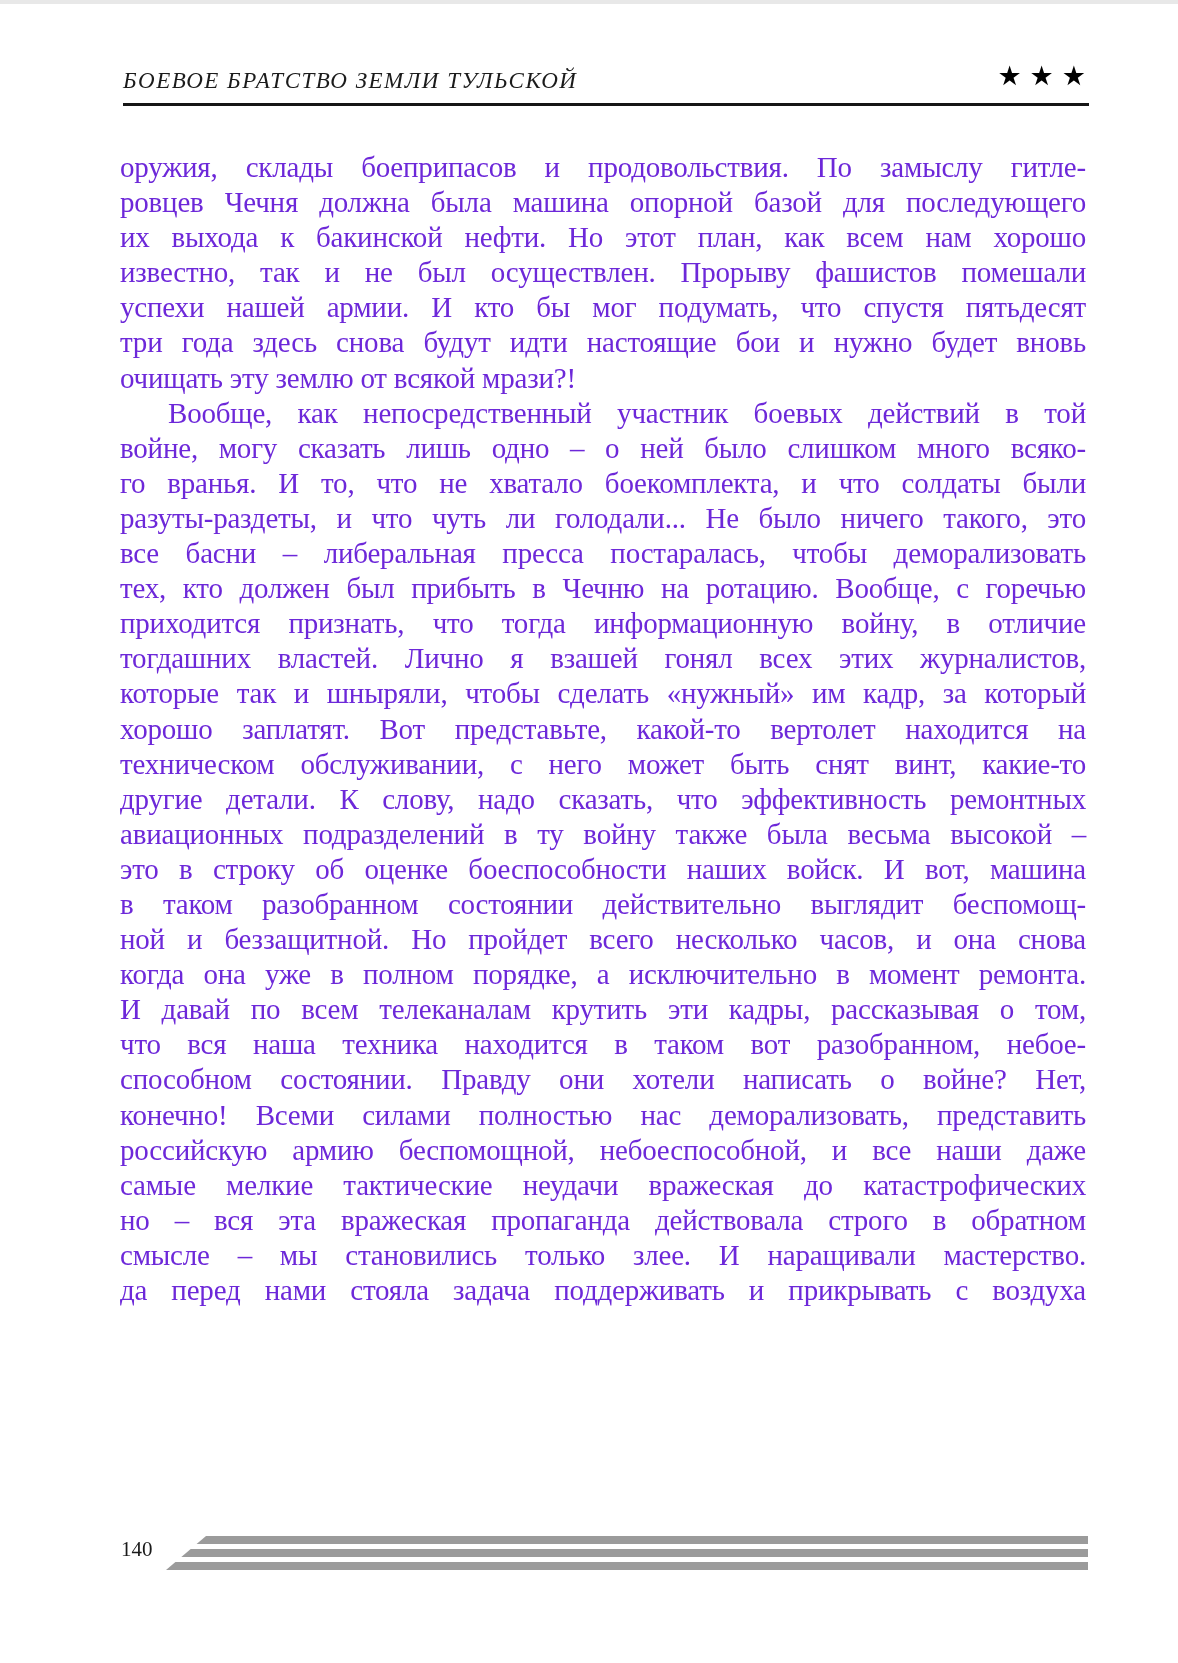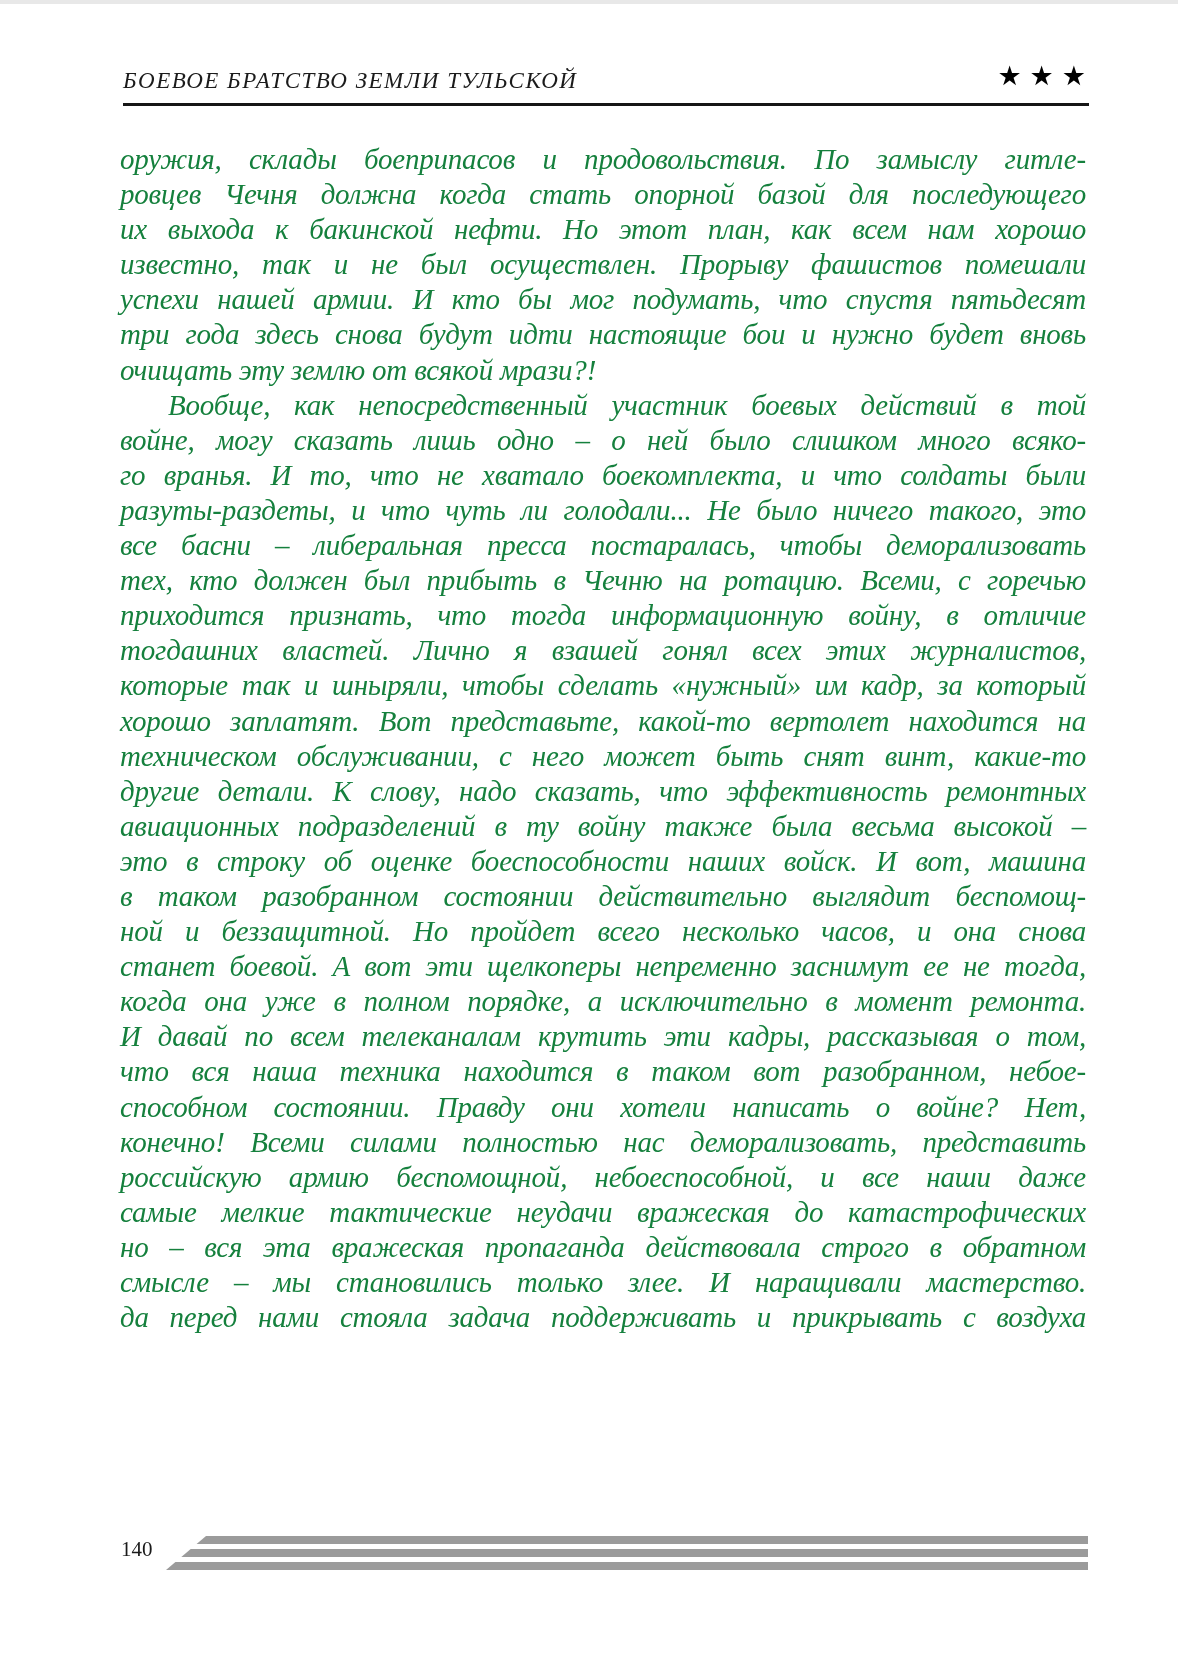--- a/index.html
+++ b/index.html
@@ -30,27 +30,26 @@
     white-space:nowrap;
   }
   .header-rule{
     position:absolute;
     left:123px;top:99px;
     width:966px;height:3px;
     background:#161616;
   }
   .body-text{
     position:absolute;
-    left:120px;top:138px;
+    left:120px;top:146px;
     width:966px;
     font-size:29px;
     line-height:35.1px;
     letter-spacing:-0.2px;
-    color:#15803d;
-    font-style:italic;
+    color:#6d28d9;
   }
   .line{
     text-align:justify;
     text-align-last:justify;
   }
   .line.no-j{ text-align-last:left; }
   .line.indent{ text-indent:48px; }
   .page-number{
     position:absolute;
     left:121px;top:1533px;
@@ -77,43 +76,42 @@
 <div class="page">
 
   <div class="running-header">БОЕВОЕ БРАТСТВО ЗЕМЛИ ТУЛЬСКОЙ</div>
 
   <div class="stars">★★★</div>
 
   <div class="header-rule"></div>
 
   <main class="body-text">
       <div class="line">оружия, склады боеприпасов и продовольствия. По замыслу гитле-</div>
-      <div class="line">ровцев Чечня должна когда стать опорной базой для последующего</div>
+      <div class="line">ровцев Чечня должна была машина опорной базой для последующего</div>
       <div class="line">их выхода к бакинской нефти. Но этот план, как всем нам хорошо</div>
       <div class="line">известно, так и не был осуществлен. Прорыву фашистов помешали</div>
       <div class="line">успехи нашей армии. И кто бы мог подумать, что спустя пятьдесят</div>
       <div class="line">три года здесь снова будут идти настоящие бои и нужно будет вновь</div>
       <div class="line no-j">очищать эту землю от всякой мрази?!</div>
       <div class="line indent">Вообще, как непосредственный участник боевых действий в той</div>
       <div class="line">войне, могу сказать лишь одно – о ней было слишком много всяко-</div>
       <div class="line">го вранья. И то, что не хватало боекомплекта, и что солдаты были</div>
       <div class="line">разуты-раздеты, и что чуть ли голодали... Не было ничего такого, это</div>
       <div class="line">все басни – либеральная пресса постаралась, чтобы деморализовать</div>
-      <div class="line">тех, кто должен был прибыть в Чечню на ротацию. Всеми, с горечью</div>
+      <div class="line">тех, кто должен был прибыть в Чечню на ротацию. Вообще, с горечью</div>
       <div class="line">приходится признать, что тогда информационную войну, в отличие</div>
       <div class="line">тогдашних властей. Лично я взашей гонял всех этих журналистов,</div>
       <div class="line">которые так и шныряли, чтобы сделать «нужный» им кадр, за который</div>
       <div class="line">хорошо заплатят. Вот представьте, какой-то вертолет находится на</div>
       <div class="line">техническом обслуживании, с него может быть снят винт, какие-то</div>
       <div class="line">другие детали. К слову, надо сказать, что эффективность ремонтных</div>
       <div class="line">авиационных подразделений в ту войну также была весьма высокой –</div>
       <div class="line">это в строку об оценке боеспособности наших войск. И вот, машина</div>
       <div class="line">в таком разобранном состоянии действительно выглядит беспомощ-</div>
       <div class="line">ной и беззащитной. Но пройдет всего несколько часов, и она снова</div>
-      <div class="line">станет боевой. А вот эти щелкоперы непременно заснимут ее не тогда,</div>
       <div class="line">когда она уже в полном порядке, а исключительно в момент ремонта.</div>
       <div class="line">И давай по всем телеканалам крутить эти кадры, рассказывая о том,</div>
       <div class="line">что вся наша техника находится в таком вот разобранном, небое-</div>
       <div class="line">способном состоянии. Правду они хотели написать о войне? Нет,</div>
       <div class="line">конечно! Всеми силами полностью нас деморализовать, представить</div>
       <div class="line">российскую армию беспомощной, небоеспособной, и все наши даже</div>
       <div class="line">самые мелкие тактические неудачи вражеская до катастрофических</div>
       <div class="line">но – вся эта вражеская пропаганда действовала строго в обратном</div>
       <div class="line">смысле – мы становились только злее. И наращивали мастерство.</div>
       <div class="line">да перед нами стояла задача поддерживать и прикрывать с воздуха</div>

